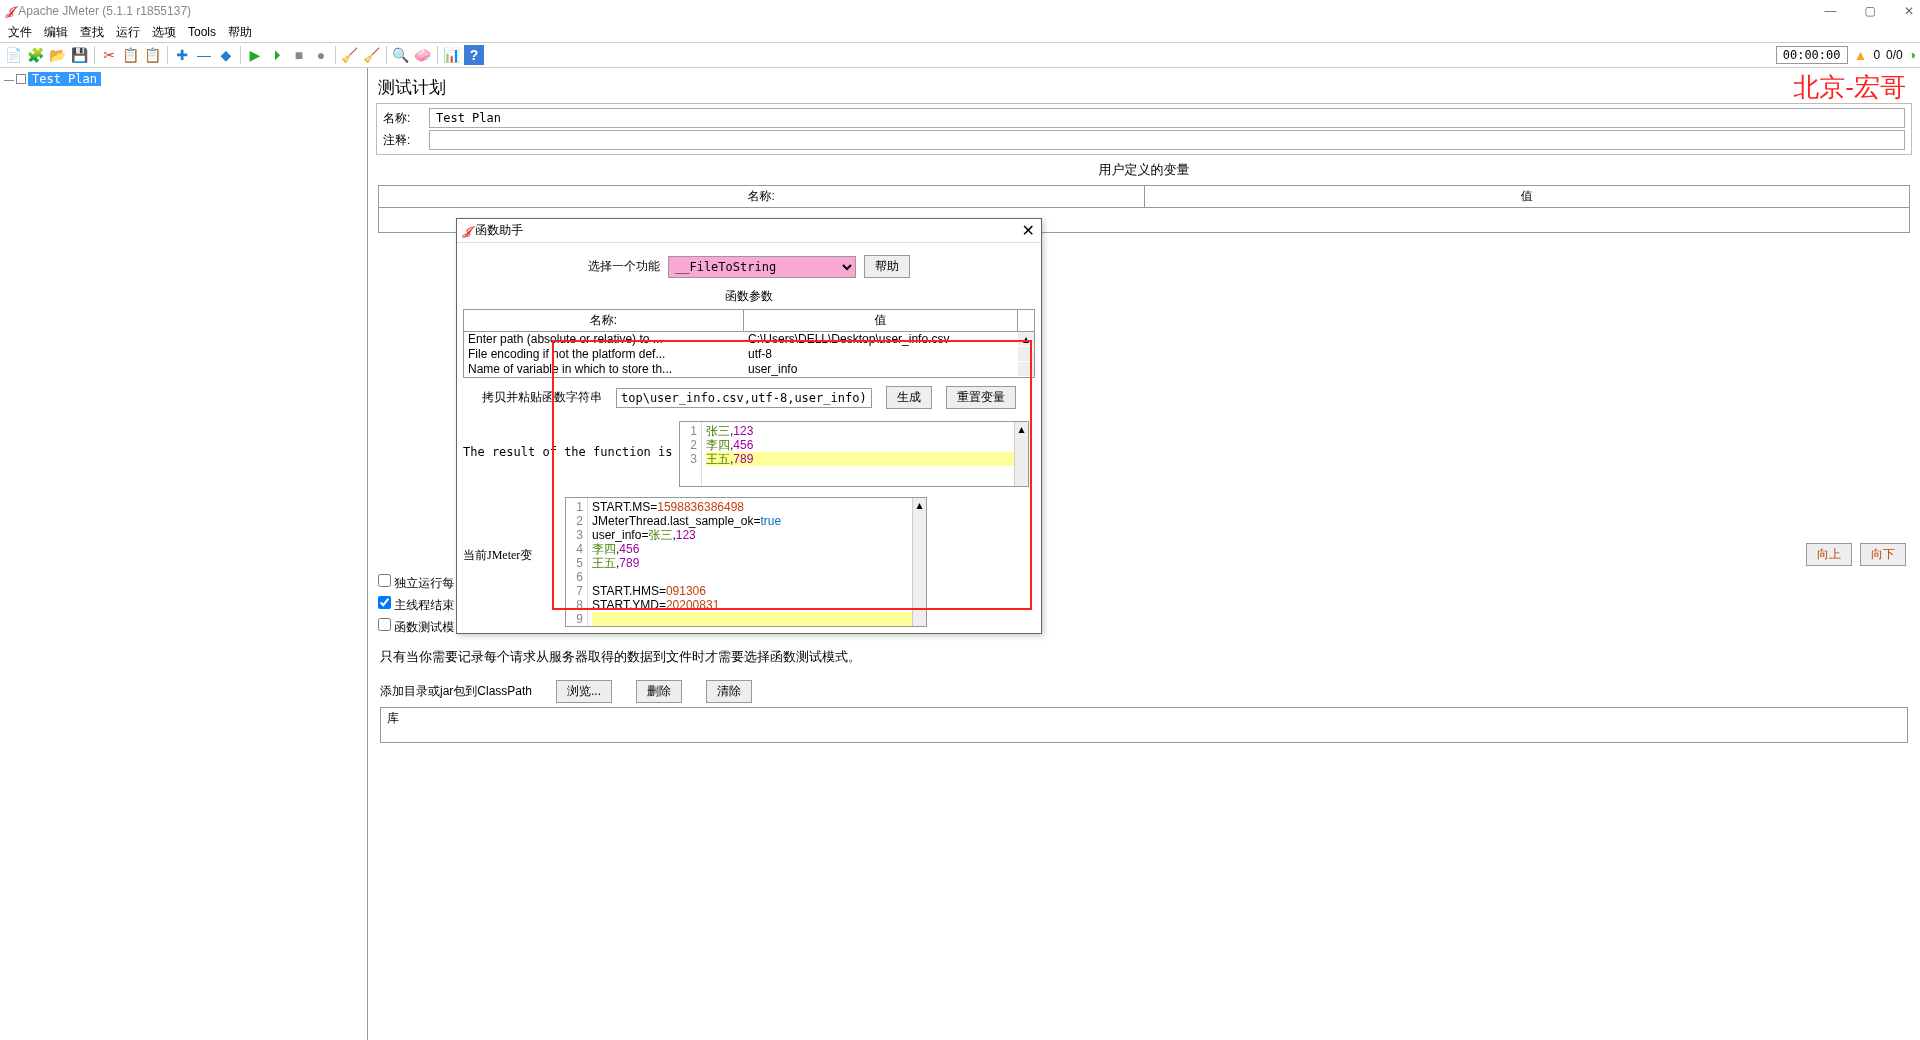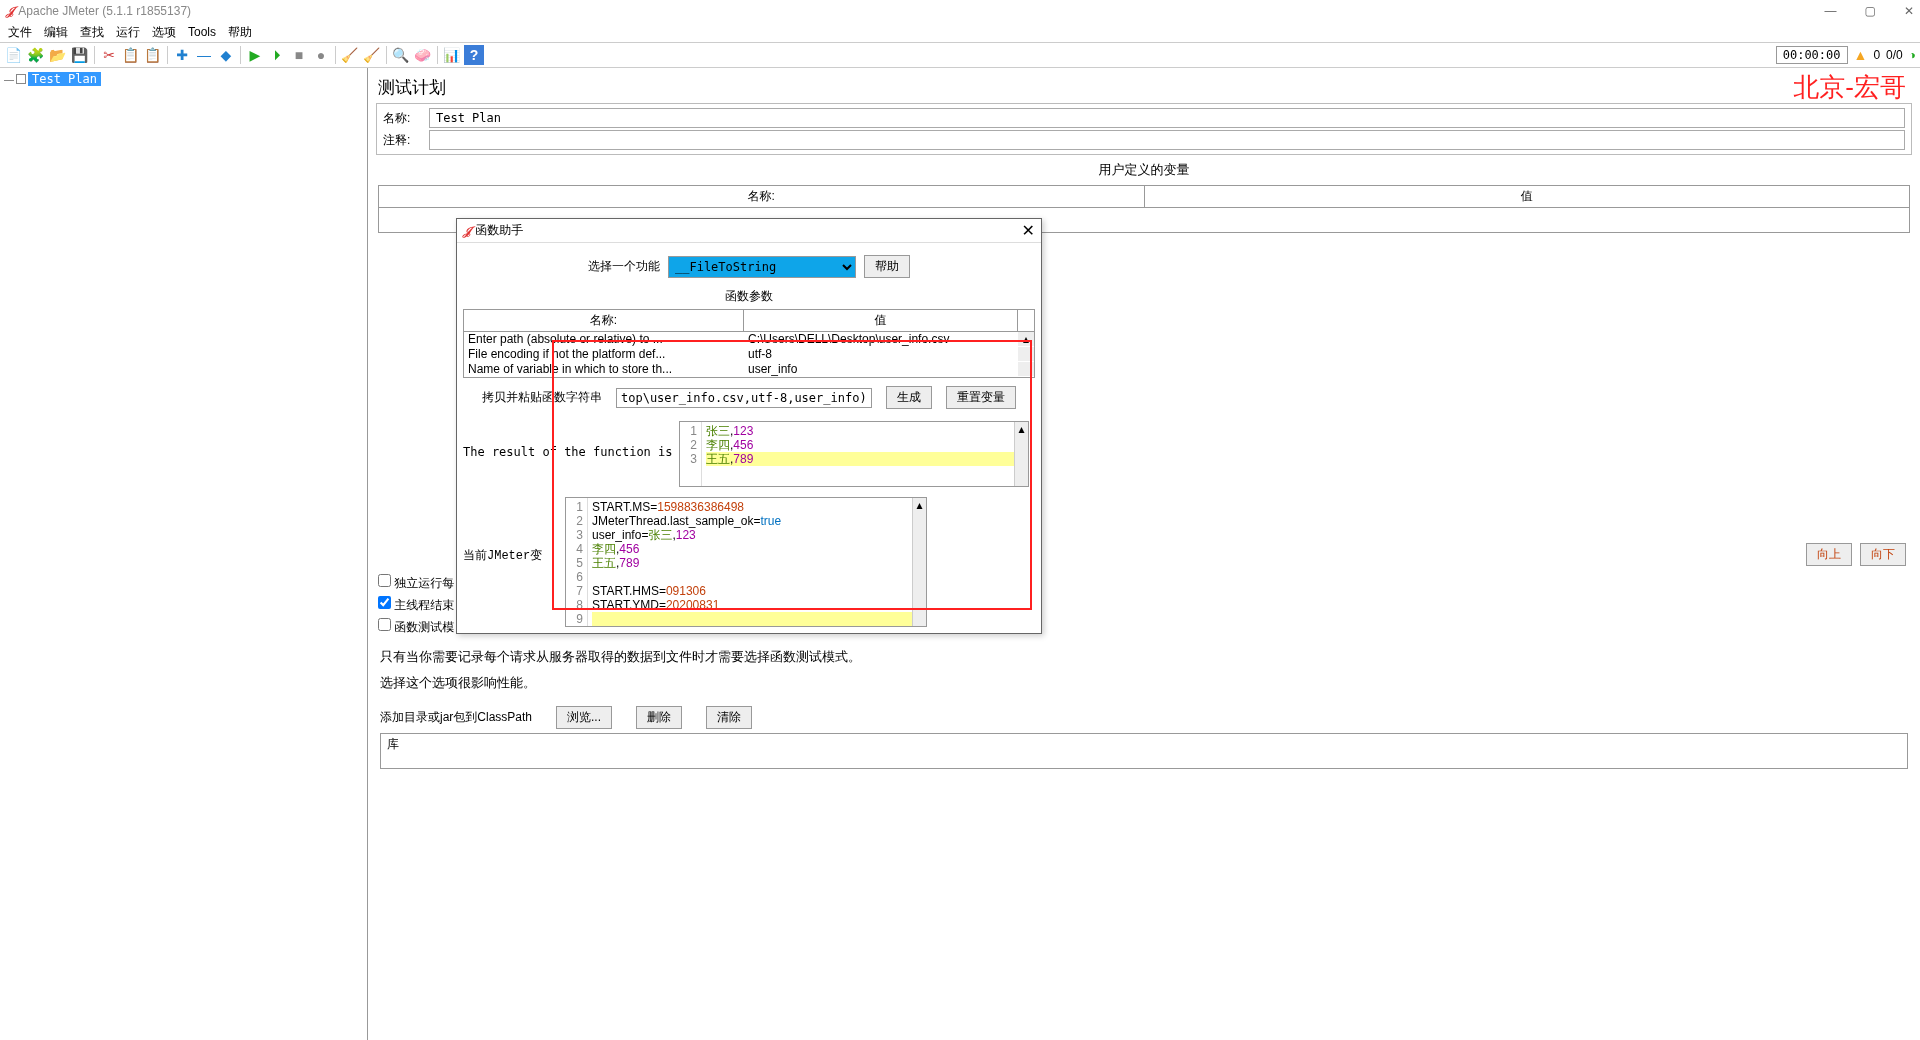--- a/index.html
+++ b/index.html
@@ -32,21 +32,21 @@
 .vars-head{display:flex;border-bottom:1px solid #999}
 .vars-head>div{flex:1;text-align:center;padding:2px;border-right:1px solid #999}
 .vars-head>div:last-child{border-right:none}
 .vars-body{height:24px}
 .dialog{position:absolute;left:456px;top:218px;width:586px;background:#fff;border:1px solid #666;box-shadow:2px 2px 6px rgba(0,0,0,0.2);z-index:5}
 .dlg-titlebar{height:24px;display:flex;align-items:center;padding:0 6px;border-bottom:1px solid #ddd}
 .dlg-titlebar .feather{color:#e03030;margin-right:4px;font-style:italic;font-weight:bold}
 .dlg-close{margin-left:auto;font-size:16px;cursor:default}
 .dlg-body{padding:6px}
 .dlg-row{display:flex;align-items:center;justify-content:center;gap:8px;padding:6px 0}
-select.combo{width:188px;border:1px solid #999;padding:2px;background:#0ea5e9;font-family:monospace}
+select.combo{width:188px;border:1px solid #999;padding:2px;background:#f9a8d4;font-family:monospace}
 .btn{border:1px solid #999;background:#eee;padding:2px 10px}
 .params-title{text-align:center;padding:4px 0}
 .params-table{border:1px solid #999;margin:0}
 .params-head{display:flex;border-bottom:1px solid #999;background:#fff}
 .params-head>div{padding:2px;text-align:center;border-right:1px solid #999}
 .params-head>div:first-child{width:280px}
 .params-head>div:nth-child(2){flex:1}
 .params-head>div:last-child{width:16px;border-right:none}
 .params-row{display:flex;font-family:monospace;border-bottom:1px solid transparent}
 .params-row>div:first-child{width:280px;padding:0 4px;overflow:hidden;white-space:nowrap}
@@ -60,21 +60,21 @@
 .code-box{border:1px solid #999;width:350px;position:relative;font-family:Consolas,monospace;font-size:11px}
 .code-gutter{position:absolute;left:0;top:0;bottom:0;width:22px;border-right:1px solid #ddd;background:#fff;text-align:right;padding:2px 4px 0 0;color:#888;line-height:14px}
 .code-content{margin-left:22px;padding:2px 4px;line-height:14px}
 .code-scroll{position:absolute;right:0;top:0;bottom:0;width:14px;background:#eee;border-left:1px solid #ccc}
 .hl-line{background:#ffff99}
 .tok-name{color:#4a8000}
 .tok-num{color:#a000a0}
 .tok-key{color:#000}
 .tok-val{color:#c2410c}
 .tok-bool{color:#0070c0}
-.jmvar-label{font-family:Liberation Mono, monospace;padding:4px 0}
+.jmvar-label{font-family:Liberation Serif, serif;padding:4px 0}
 .checks{margin:6px}
 .checks label{display:block;padding:2px 0}
 .nav-btns{display:flex;gap:8px;justify-content:flex-end;padding:0 10px}
 .nav-btns .btn{color:#c2410c}
 .note{padding:4px 8px;font-size:13px}
 .classpath-row{display:flex;align-items:center;gap:24px;margin:10px 8px 4px}
 .lib-box{margin:0 8px;border:1px solid #999;height:36px;padding:2px 6px}
 </style>
 </head>
 <body>
@@ -173,21 +173,20 @@
       <button class="btn">向下</button>
     </div>
 
     <div class="checks">
       <label><input type="checkbox" style=""> <span>独立运行每</span></label>
       <label><input type="checkbox" checked="" style=""> <span>主线程结束</span></label>
       <label><input type="checkbox" style=""> <span>函数测试模</span></label>
     </div>
 
     <div class="note">只有当你需要记录每个请求从服务器取得的数据到文件时才需要选择函数测试模式。</div>
-    <div class="note">选择这个选项很影响性能。</div>
 
     <div class="classpath-row">
       <span>添加目录或jar包到ClassPath</span>
       <button class="btn">浏览...</button>
       <button class="btn">删除</button>
       <button class="btn">清除</button>
     </div>
     <div class="lib-box">
       <span>库</span>
     </div>

